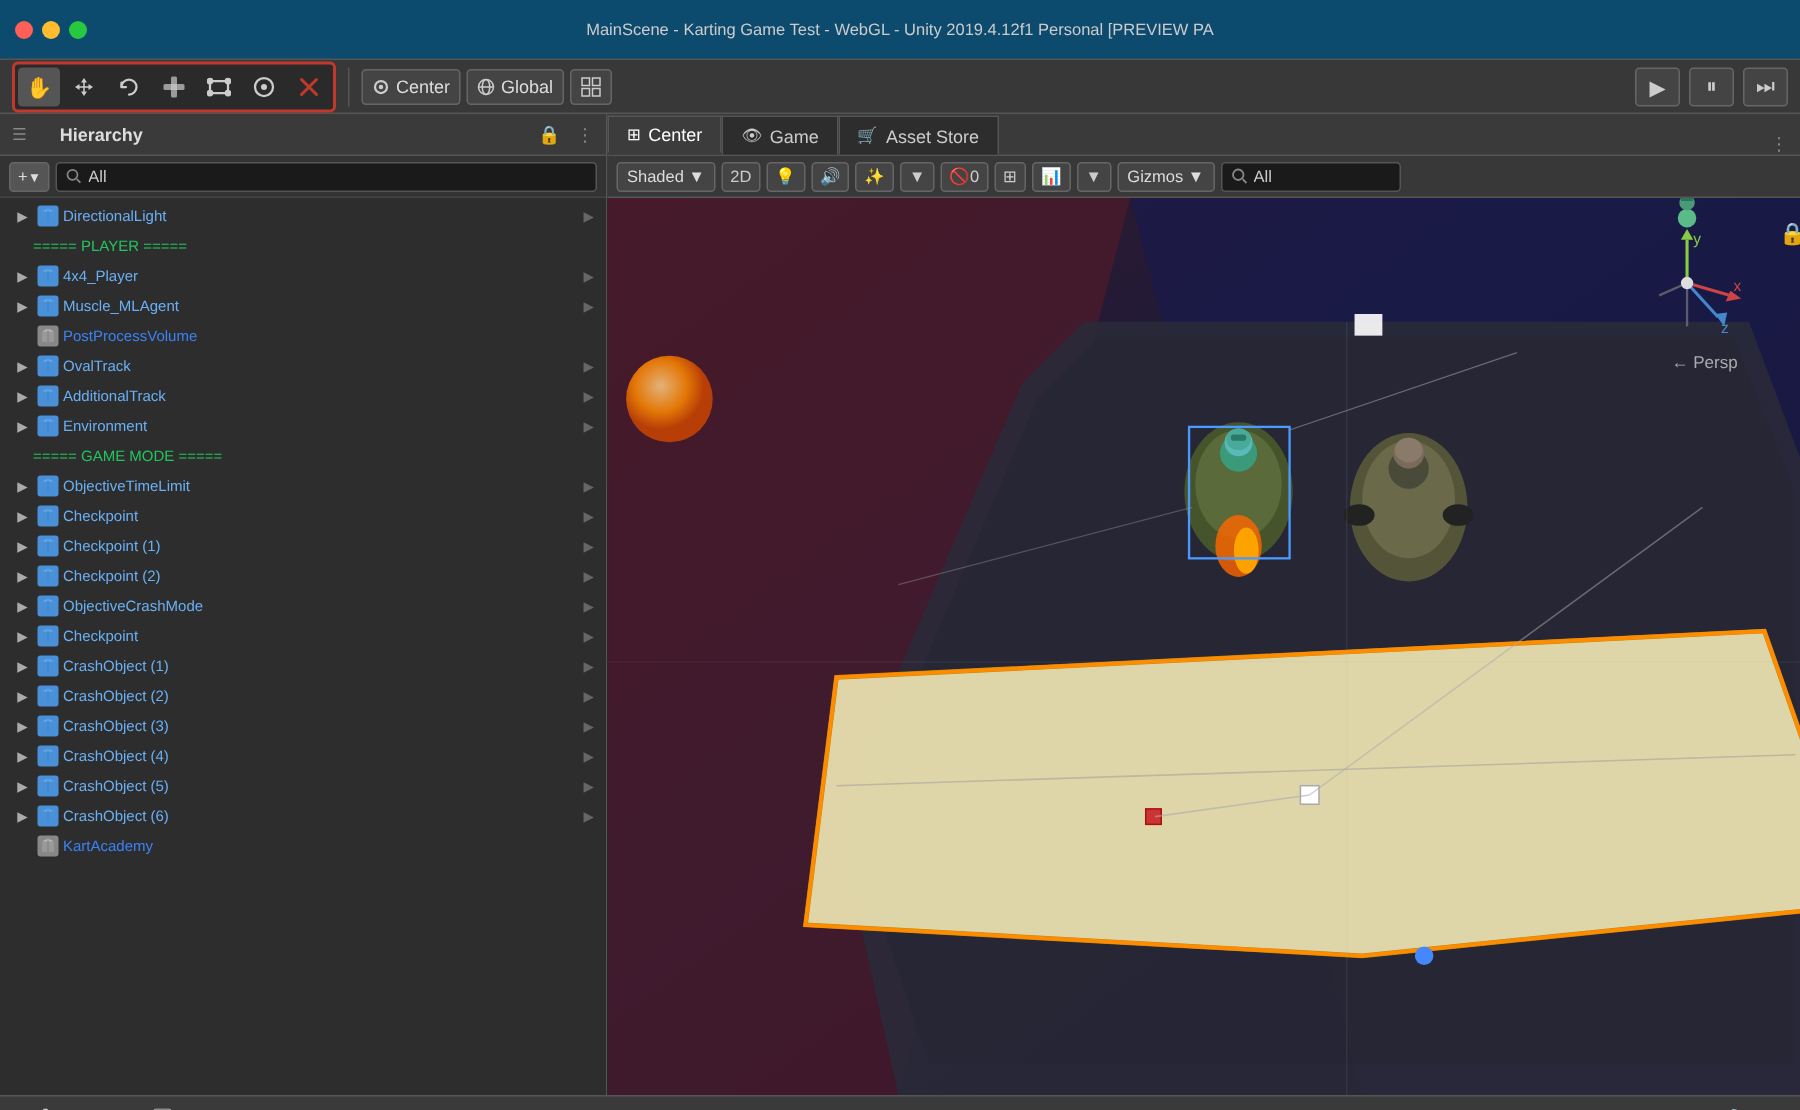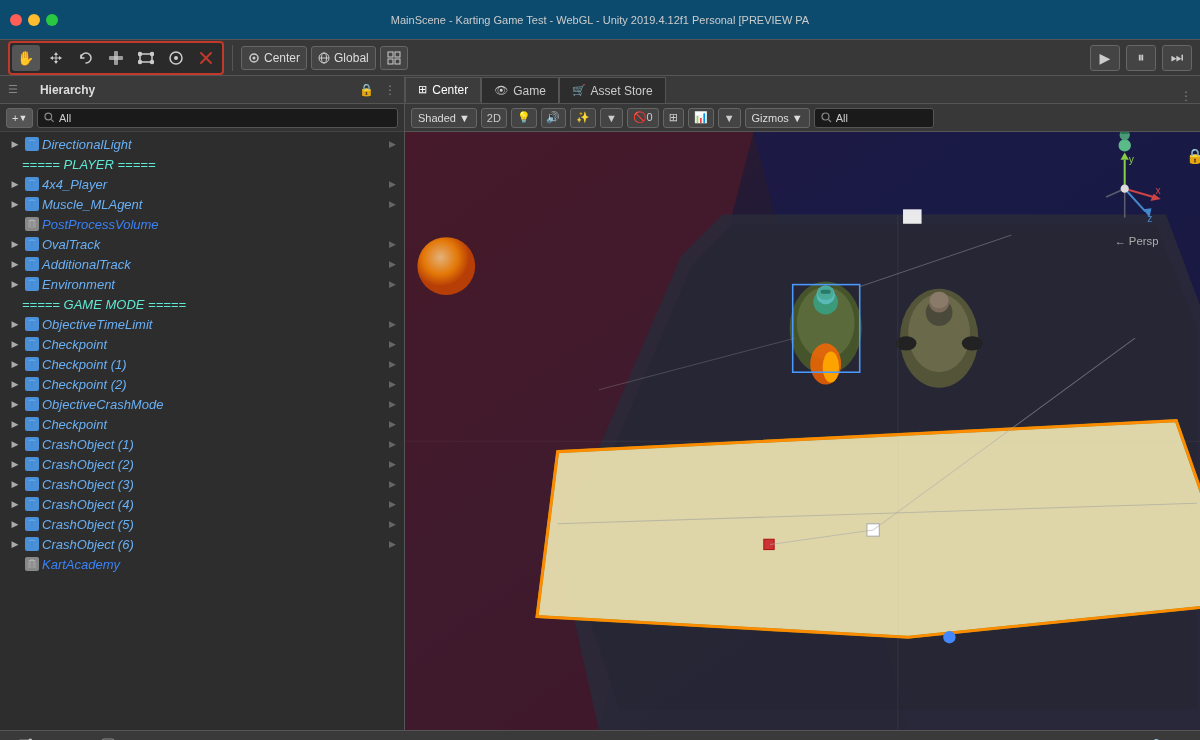--- a/index.html
+++ b/index.html
@@ -221,26 +221,25 @@
       border-radius: 2px;
       margin: 0 3px;
       display: flex;
       align-items: center;
       justify-content: center;
       flex-shrink: 0;
     }
     .cube-blue { background: #4a90d9; }
     .cube-gray { background: #888; }
     .h-item .label {
-      font-size: 13px;
-      font-style: italic;
+      font-size: 10px;
     }
     .label-blue { color: #6ab0f5; }
     .label-gray { color: #3b82f6; }
-    .label-separator { color: #5eead4; }
+    .label-separator { color: #22c55e; }
     .h-item .expand-arrow {
       position: absolute;
       right: 8px;
       color: #666;
       font-size: 9px;
     }
 
     
     #scene-area {
       flex: 1;

